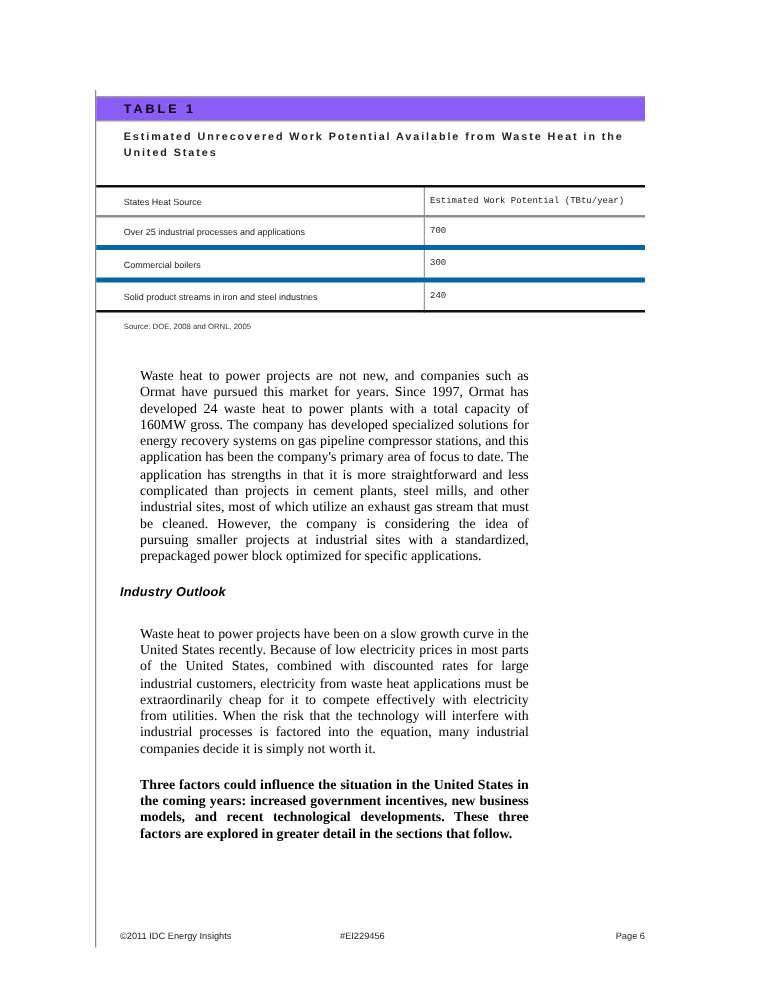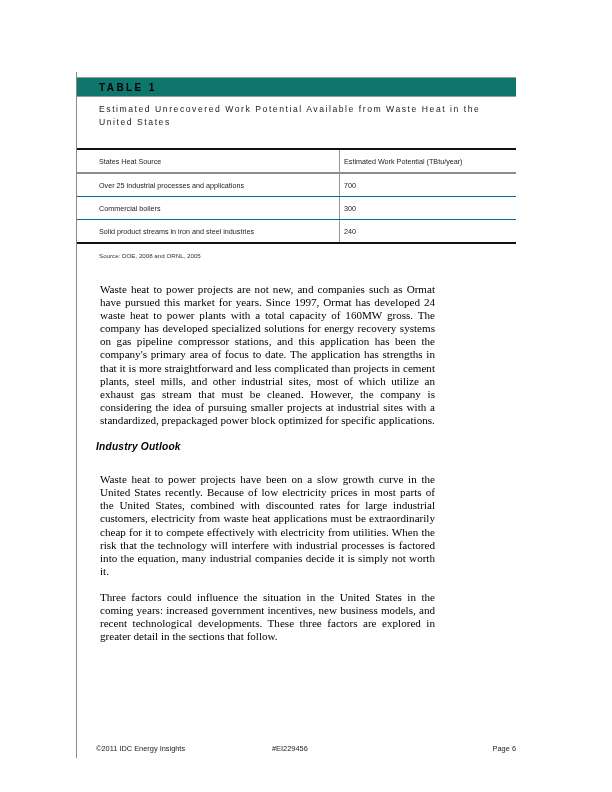--- a/index.html
+++ b/index.html
@@ -5,46 +5,46 @@
     html, body { margin: 0; padding: 0; }
     body {
       width: 612px; height: 792px; background: #ffffff; position: relative; overflow: hidden;
       font-family: "Liberation Sans", sans-serif; color: #000;
     }
     .left-rule {
       position: absolute; left: 76px; top: 72px; width: 1px; height: 686px; background: #8a8a8a;
     }
     .table-block { position: absolute; left: 77px; top: 77px; width: 439px; }
     .table-title-band {
-      background: #0f766e; border-top: 1px solid #9a9a9a; border-bottom: 1px solid #9a9a9a;
+      background: #8b5cf6; border-top: 1px solid #9a9a9a; border-bottom: 1px solid #9a9a9a;
       height: 20px; box-sizing: border-box; padding-left: 22px;
       font-weight: bold; font-size: 10px; letter-spacing: 2.4px; line-height: 19px;
     }
     .table-caption {
       padding: 6px 0 16px 22px; height: 51px; box-sizing: border-box;
-      font-size: 8.6px; letter-spacing: 1.55px; line-height: 13px; color: #222;
+      font-size: 8.6px; letter-spacing: 1.55px; line-height: 13px; color: #222; font-weight: bold;
     }
     table.data {
       width: 439px; border-collapse: collapse; font-size: 7.2px; color: #222;
       border-top: 2px solid #111; border-bottom: 2px solid #111;
     }
     table.data td, table.data th {
       height: 22px; padding: 0 0 0 22px; text-align: left; font-weight: normal;
-      border-bottom: 1px solid #0369a1;
+      border-bottom: 4px solid #0369a1;
     }
     table.data th { border-bottom: 2px solid #8d8d8d; }
-    table.data td.col2, table.data th.col2 { border-left: 1px solid #9a9a9a; padding-left: 4px; width: 172px; }
+    table.data td.col2, table.data th.col2 { border-left: 1px solid #9a9a9a; padding-left: 4px; width: 172px; font-family: Liberation Mono, monospace; }
     table.data tr:last-child td { border-bottom: none; }
     .table-source { font-size: 6.2px; color: #333; padding: 8px 0 0 22px; }
     .body-text {
       position: absolute; left: 96px; top: 279px; width: 343px;
       font-family: "Liberation Serif", serif; font-size: 11.1px; line-height: 13.1px; text-align: justify;
     }
-    .body-text p { margin: 4px; }
-    .body-text p + p.gap { margin-top: 13px; }
+    .body-text p { margin: 16px; }
+    .body-text p + p.gap { margin-top: 13px; font-weight: bold; }
     .section-heading {
       font-family: "Liberation Sans", sans-serif; font-weight: bold; font-style: italic;
       font-size: 10.2px; margin: 13px 0 20px 0; letter-spacing: 0.2px;
     }
     .footer { position: absolute; top: 744px; left: 96px; width: 420px; font-size: 7.4px; color: #222; }
     .footer span { position: absolute; white-space: nowrap; text-align: center; }
     .f-copy { left: 0; } .f-id { left: 176px; } .f-page { right: 0; }
   </style>
 </head>
 <body>

